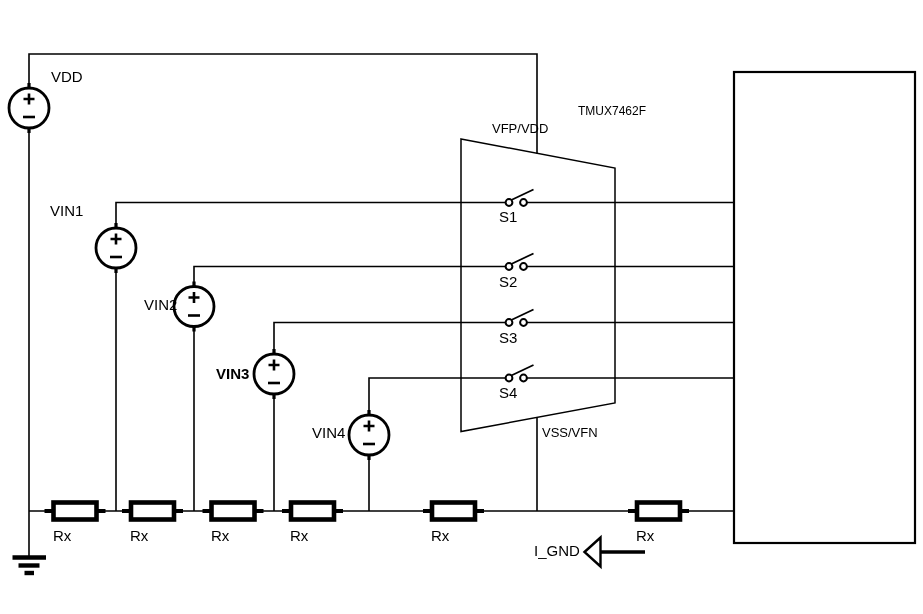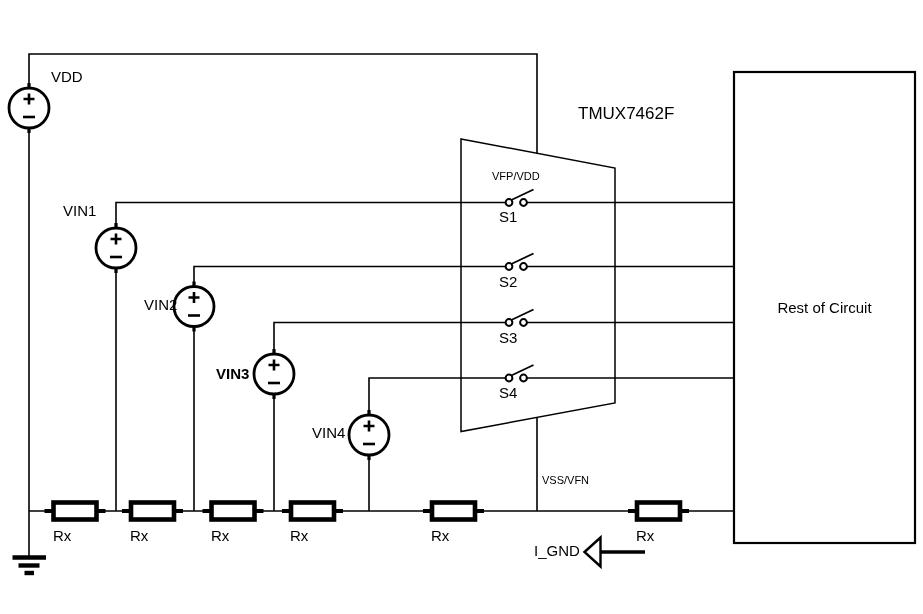--- a/index.html
+++ b/index.html
@@ -21,22 +21,22 @@
     left: 0;
     top: 0;
   }
   .lbl {
     position: absolute;
     color: #000000;
     font-size: 15px;
     line-height: 1.1;
     white-space: nowrap;
   }
-  .lbl.small { font-size: 11px; margin-top: 48px; }
-  .lbl.part  { font-size: 17px; }
+  .lbl.small { font-size: 13px; }
+  .lbl.part  { font-size: 12px; }
   .lbl.center { }
   .load-box-label {
     position: absolute;
     left: 734px;
     top: 72px;
     width: 181px;
     height: 471px;
     display: flex;
     align-items: center;
     justify-content: center;
@@ -189,21 +189,21 @@
       <path d="M24.5 573 H34"></path>
     </g>
 
     <g>
       <line x1="600.5" y1="552" x2="645" y2="552" stroke="#000000" stroke-width="3.6"></line>
       <polygon points="584.5,552 600.5,537.5 600.5,566.5" fill="#ffffff" stroke="#000000" stroke-width="2.4"></polygon>
     </g>
   </svg>
 
   <div class="lbl" style="left:51px; top:69px;">VDD</div>
-  <div class="lbl" style="left:63px; top:203px;">VIN1</div>
+  <div class="lbl" style="left:50px; top:203px;">VIN1</div>
   <div class="lbl" style="left:136px; top:297px;margin-left:8px;">VIN2</div>
   <div class="lbl" style="left:216px; top:366px;font-weight:bold;">VIN3</div>
   <div class="lbl" style="left:312px; top:425px;">VIN4</div>
 
   <div class="lbl part" style="left:578px; top:105px;">TMUX7462F</div>
   <div class="lbl small" style="left:492px; top:122px;">VFP/VDD</div>
   <div class="lbl small" style="left:542px; top:426px;">VSS/VFN</div>
 
   <div class="lbl center" style="left:499px; top:209px; width:34px;">S1</div>
   <div class="lbl center" style="left:499px; top:274px; width:34px;">S2</div>
@@ -212,14 +212,13 @@
 
   <div class="lbl center" style="left:53px;  top:528px; width:44px;">Rx</div>
   <div class="lbl center" style="left:130px; top:528px; width:44px;">Rx</div>
   <div class="lbl center" style="left:211px; top:528px; width:44px;">Rx</div>
   <div class="lbl center" style="left:290px; top:528px; width:44px;">Rx</div>
   <div class="lbl center" style="left:431px; top:528px; width:44px;">Rx</div>
   <div class="lbl center" style="left:636px; top:528px; width:44px;">Rx</div>
 
   <div class="lbl" style="left:534px; top:543px;">I_GND</div>
 
-  <div class="load-box-label">Rest of Circuit</div>
 </div>
 
 </body></html>

